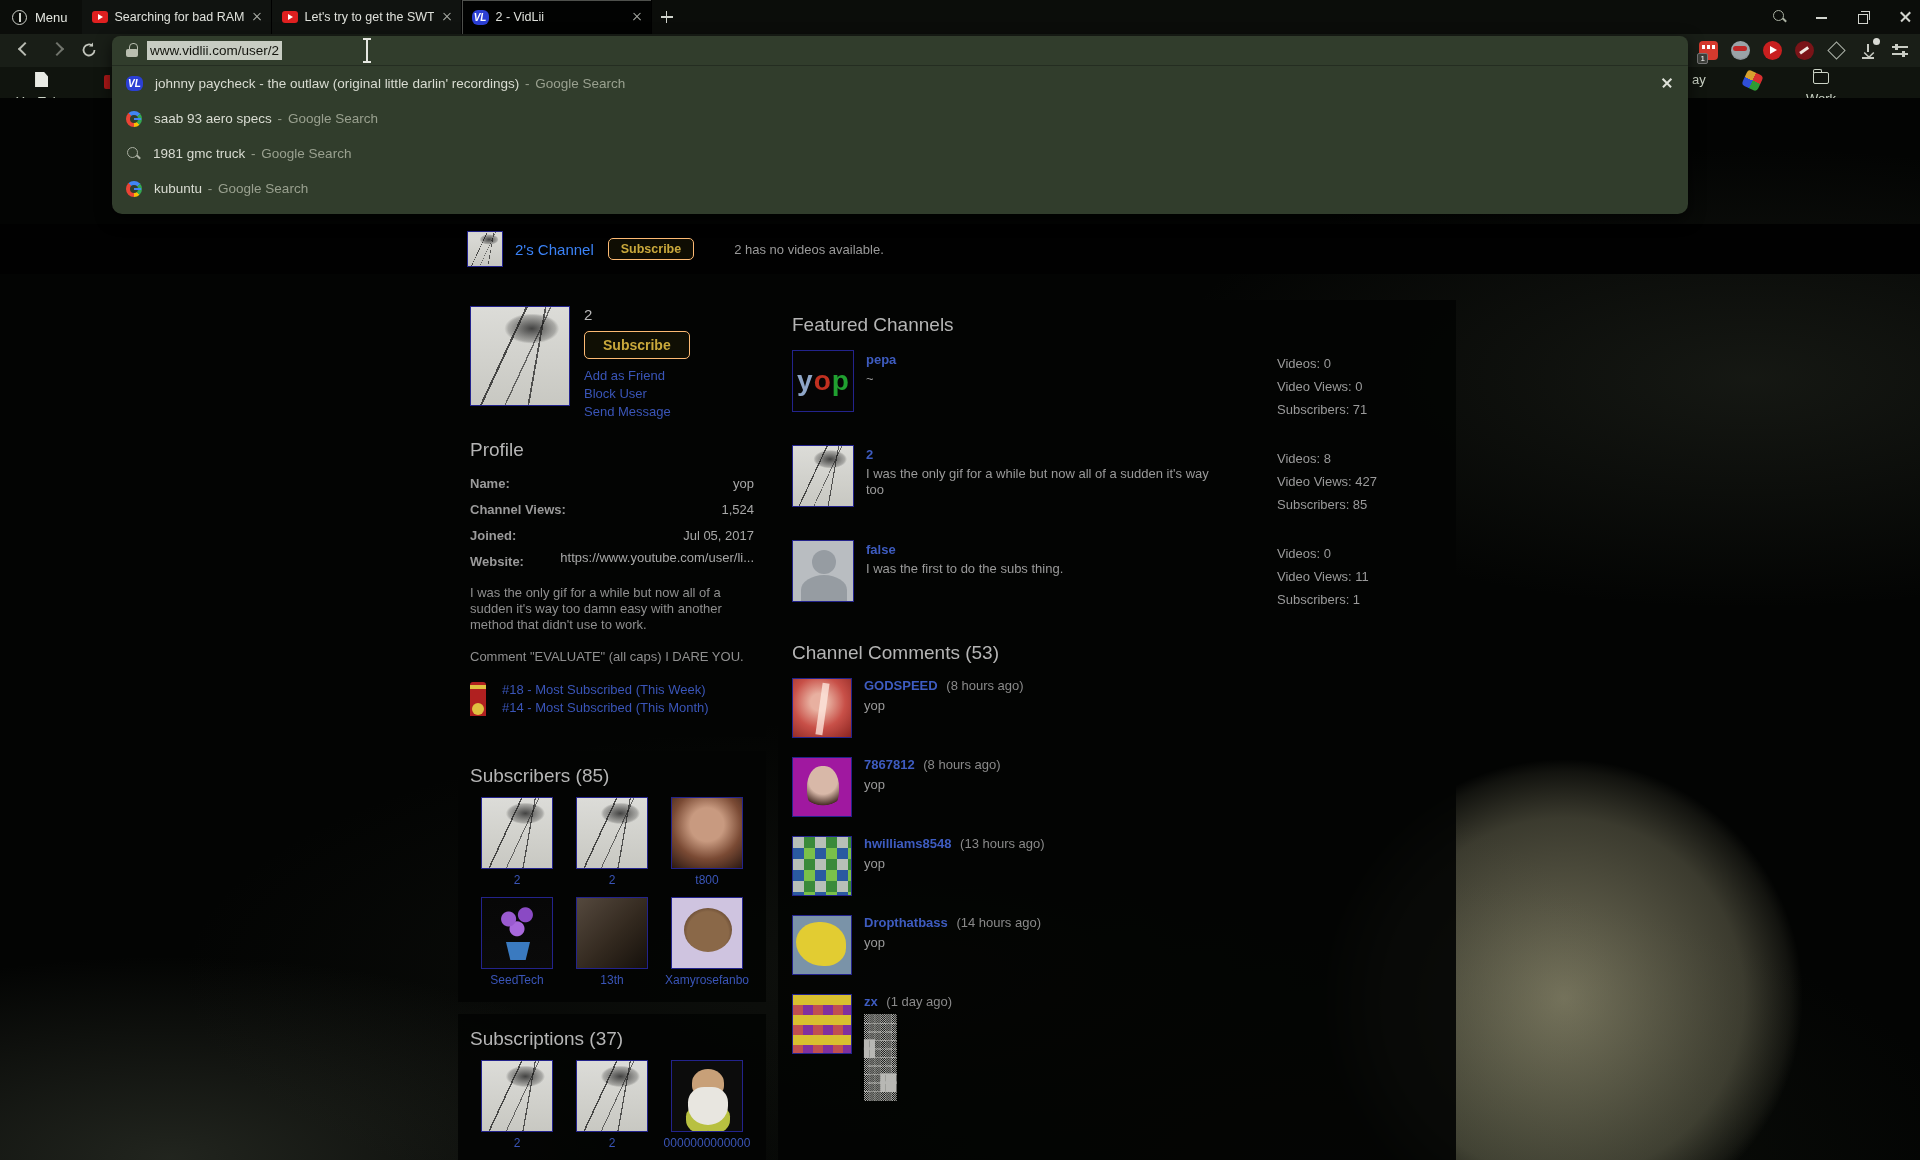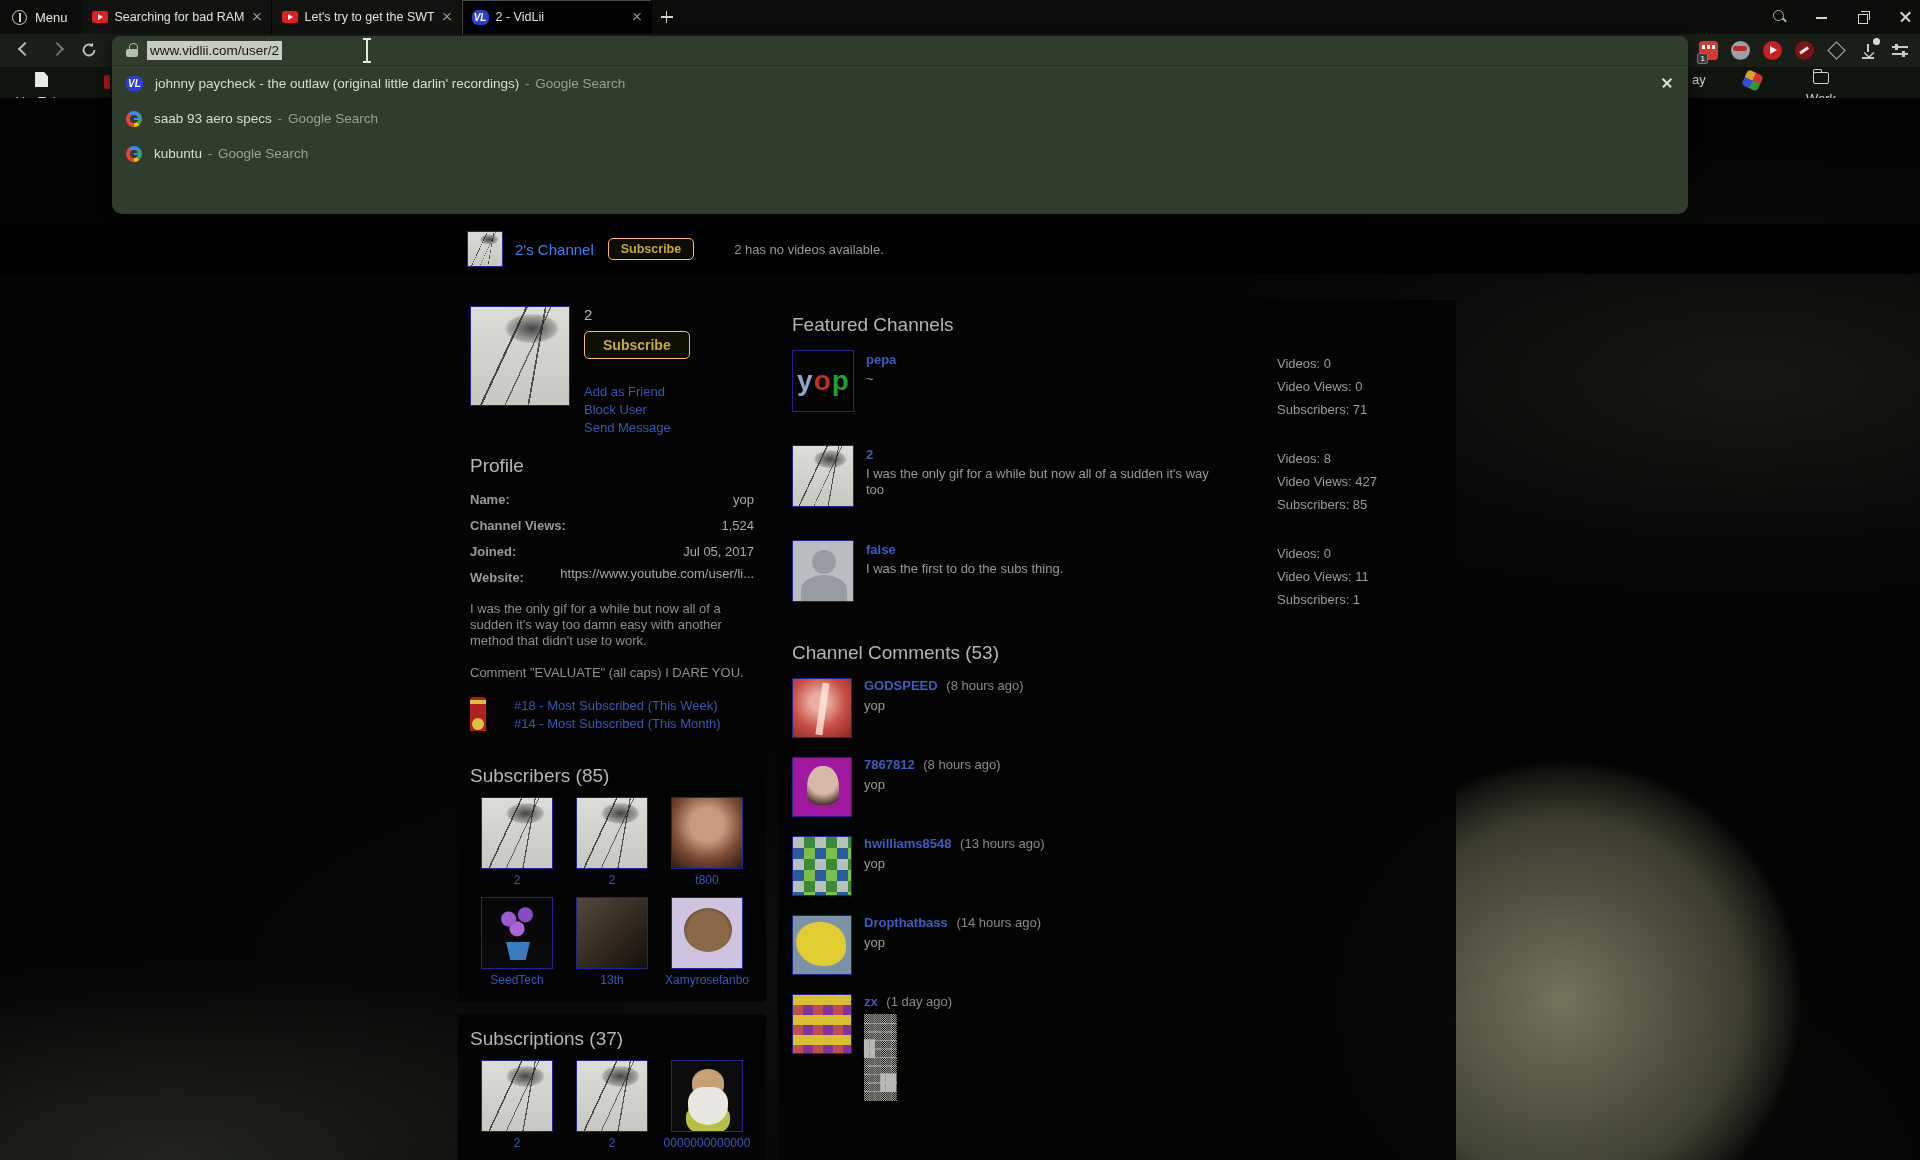--- a/index.html
+++ b/index.html
@@ -133,21 +133,21 @@
   .prof-top { display:flex; gap:14px; }
   .prof-av { width:100px; height:100px; }
   .prof-user { color:#b9b9b9; font-size:15px; margin-bottom:8px; }
   .prof-links a,.bluelink { color:#3a55b8; text-decoration:none; display:block; font-size:13px; line-height:18px; cursor:pointer; }
   .sec-head { color:#b5b5b5; font-size:19px; margin:18px 0 10px; font-weight:400; }
   .prow { display:flex; justify-content:space-between; line-height:26px; }
   .prow .pl { font-weight:bold; color:#9a9a9a; }
   .prow .pv { color:#a8a8a8; }
   .prow .pv.bluelink { display:inline; }
   .prof-desc { color:#8f8f8f; font-size:13px; line-height:16px; white-space:pre-line; margin-top:10px; }
-  .awards { display:flex; gap:28px; margin-top:16px; }
+  .awards { display:flex; gap:16px; margin-top:16px;align-items:center; }
   .medal { width:16px; height:34px; background:#b02020; border-radius:3px 3px 0 0; position:relative; flex:0 0 auto; }
   .medal::before { content:""; position:absolute; left:0; top:3px; width:16px; height:4px; background:#e0c040; }
   .medal::after { content:""; position:absolute; left:2px; bottom:1px; width:12px; height:12px; background:#e0c040; border-radius:50%; }
 
   #card-subs { left:458px; top:653px; width:308px; height:251px; padding:10px 12px; }
   #card-subscr { left:458px; top:916px; width:308px; height:146px; padding:10px 12px; }
   .thumb-grid { display:grid; grid-template-columns:repeat(3,94px); column-gap:1px; row-gap:10px; }
   .thumb { width:72px; height:72px; margin:0 auto; }
   .thumb-cell { text-align:center; }
   .thumb-label { display:block; color:#3a55b8; font-size:12px; margin-top:4px; white-space:nowrap; }
@@ -301,20 +301,26 @@
         <span class="sg-suffix">Google Search</span></span>
       <span class="sugg-close"></span>
     </div>
     <div class="sugg">
       <span class="g-fav"></span>
       <span><span class="sg-text">saab 93 aero specs</span>
         <span class="sg-sep">-</span>
         <span class="sg-suffix">Google Search</span></span>
     </div>
     <div class="sugg">
+      <span class="mag"></span>
+      <span><span class="sg-text">1981 gmc truck</span>
+        <span class="sg-sep">-</span>
+        <span class="sg-suffix">Google Search</span></span>
+    </div>
+    <div class="sugg">
       <span class="g-fav"></span>
       <span><span class="sg-text">kubuntu</span>
         <span class="sg-sep">-</span>
         <span class="sg-suffix">Google Search</span></span>
     </div>
   </div>
 
   <div id="webpage">
 
     <div id="banner">
@@ -323,21 +329,21 @@
       <span class="btn-sub">Subscribe</span>
       <span class="banner-msg">2 has no videos available.</span>
     </div>
 
     <div class="card" id="card-profile">
       <div class="prof-top">
         <span class="av av-sketch prof-av"></span>
         <div>
           <div class="prof-user">2</div>
           <span class="btn-sub" style="font-size:14px;padding:5px 18px">Subscribe</span>
-          <div class="prof-links" style="margin-top:24px">
+          <div class="prof-links" style="margin-top:8px">
             <a>Add as Friend</a>
             <a>Block User</a>
             <a>Send Message</a>
           </div>
         </div>
       </div>
       <div class="sec-head">Profile</div>
       <div class="prow">
           <span class="pl">Name:</span>
           <span class="pv">yop</span>

